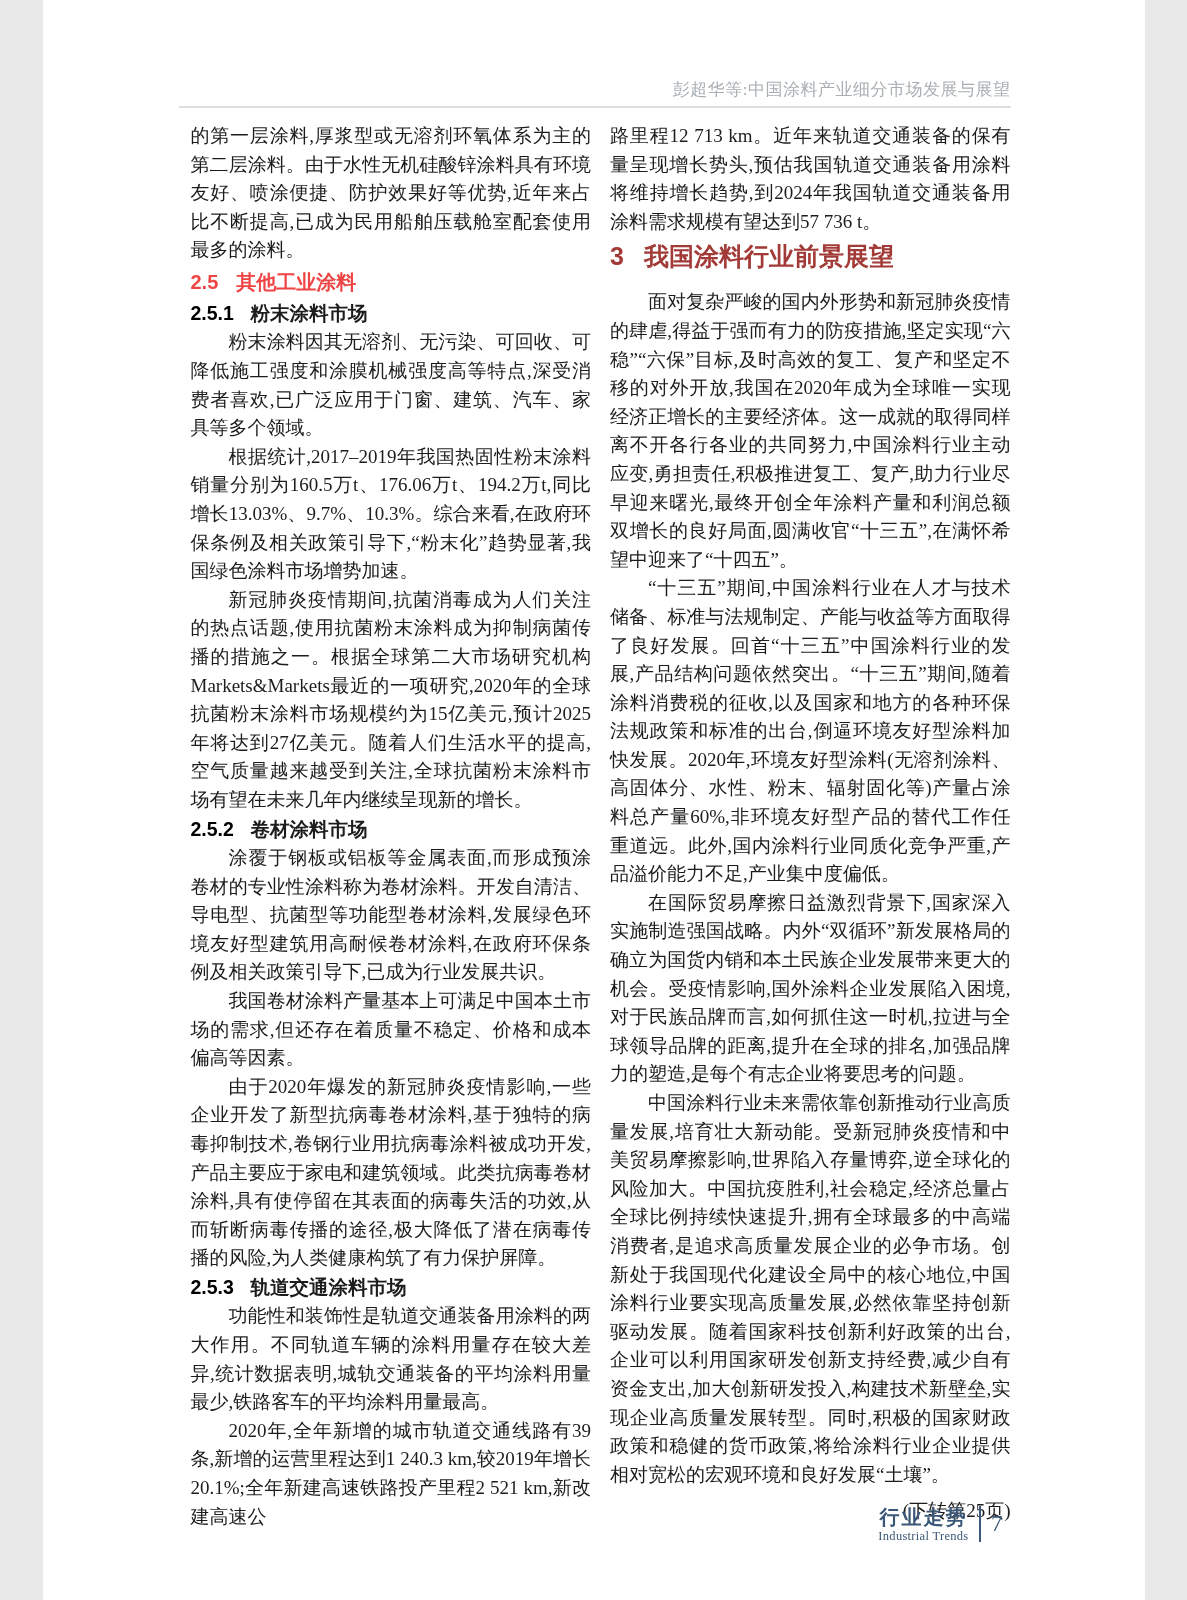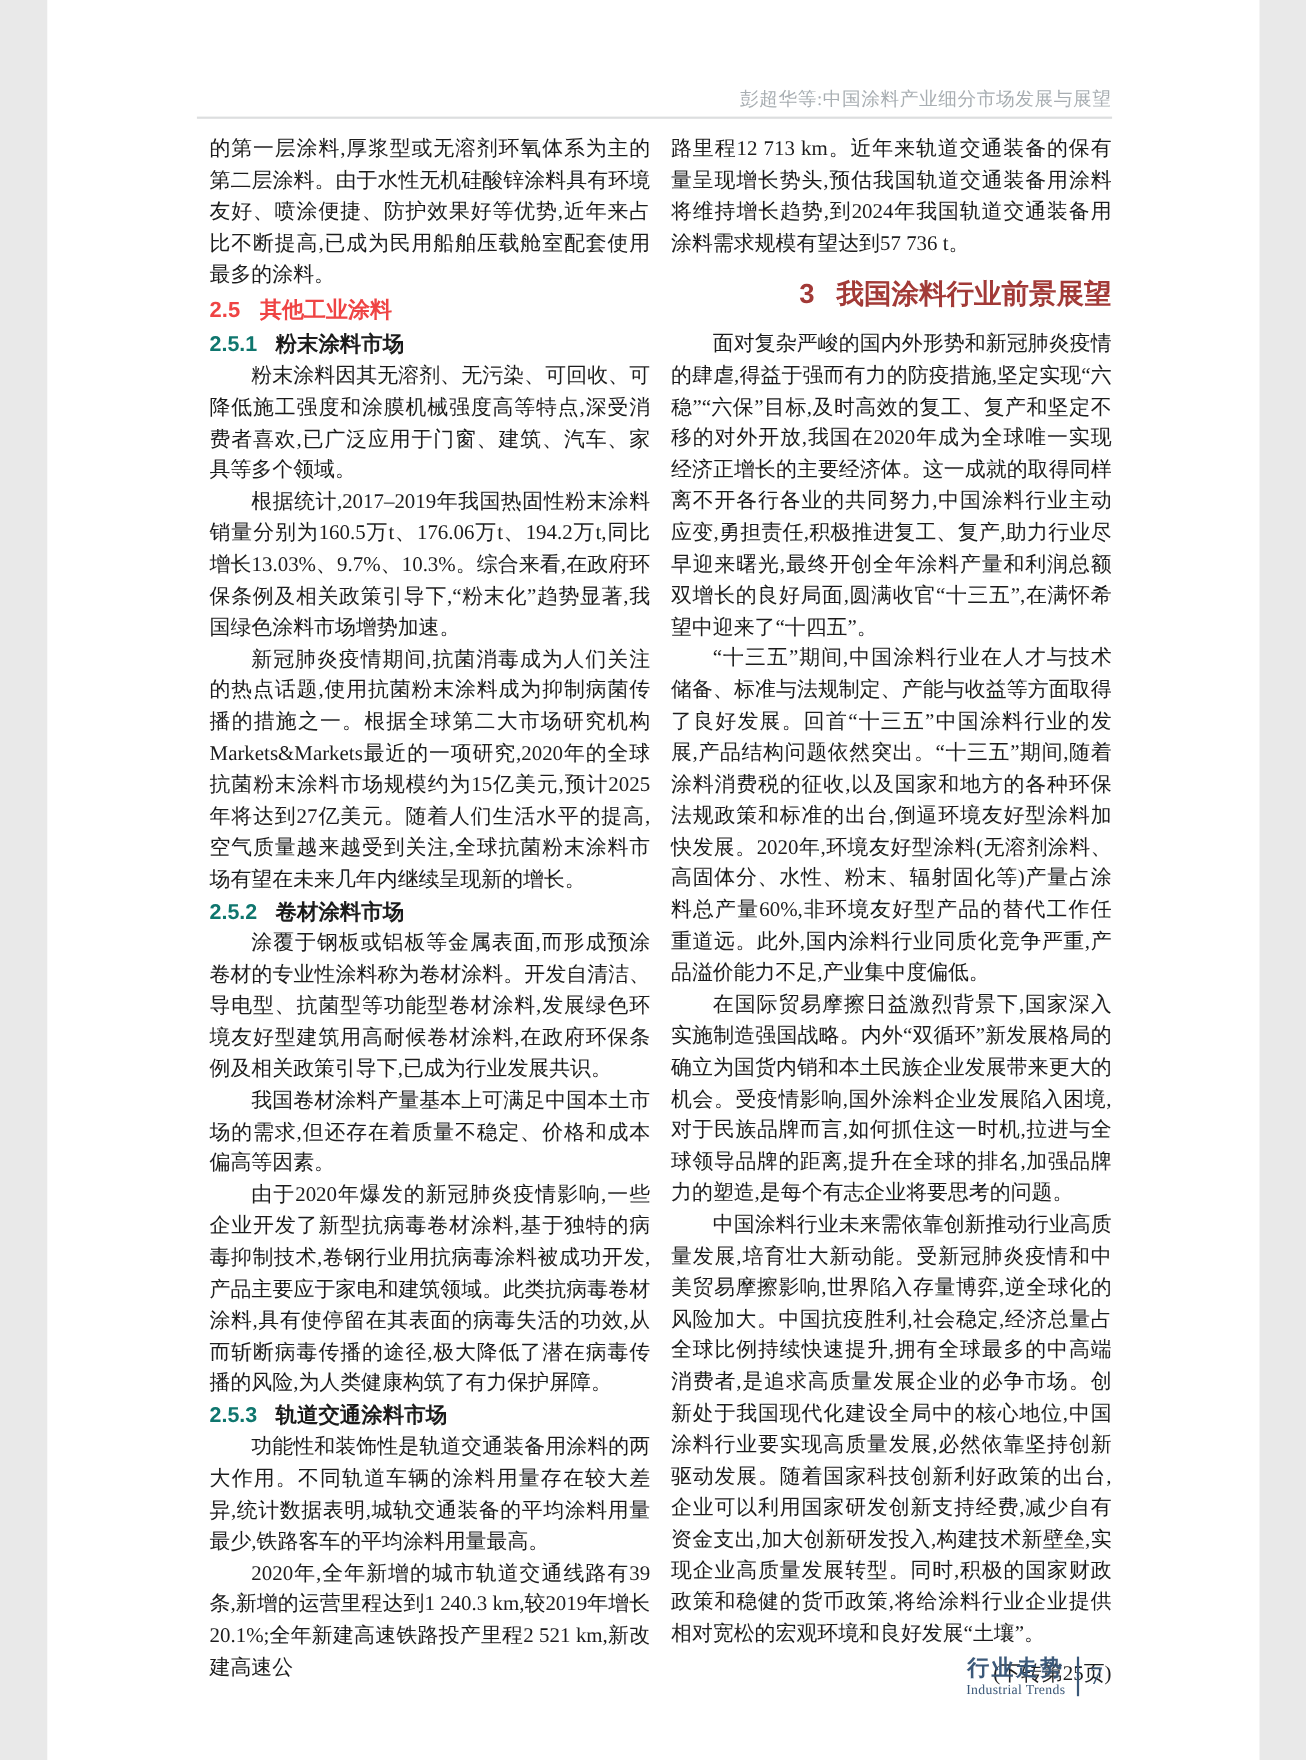--- a/index.html
+++ b/index.html
@@ -64,31 +64,30 @@
   }
   .h-sub {
     margin: 0;
     font-size: 19.5px;
     line-height: 29.5px;
     color: #1c1c1c;
   }
   .h-sub .num {
     font-family: "Liberation Sans", sans-serif;
     font-weight: bold;
-    color: #0f766e;
+    color: #000000;
     margin-right: 0.85em;
     text-align: center;
   }
   .h-main {
-    margin: 13px 0 13px 0;
+    margin: 2px 0 13px 0;
     color: #a23a37;
     font-size: 25px;
     line-height: 36px;
     font-weight: bold;
-    text-align: right;
   }
   .h-main .num {
     font-family: "Liberation Sans", sans-serif;
     margin-right: 0.8em;
   }
   .note-right {
     margin-top: 8px !important;
     text-align: right !important;
   }
   

